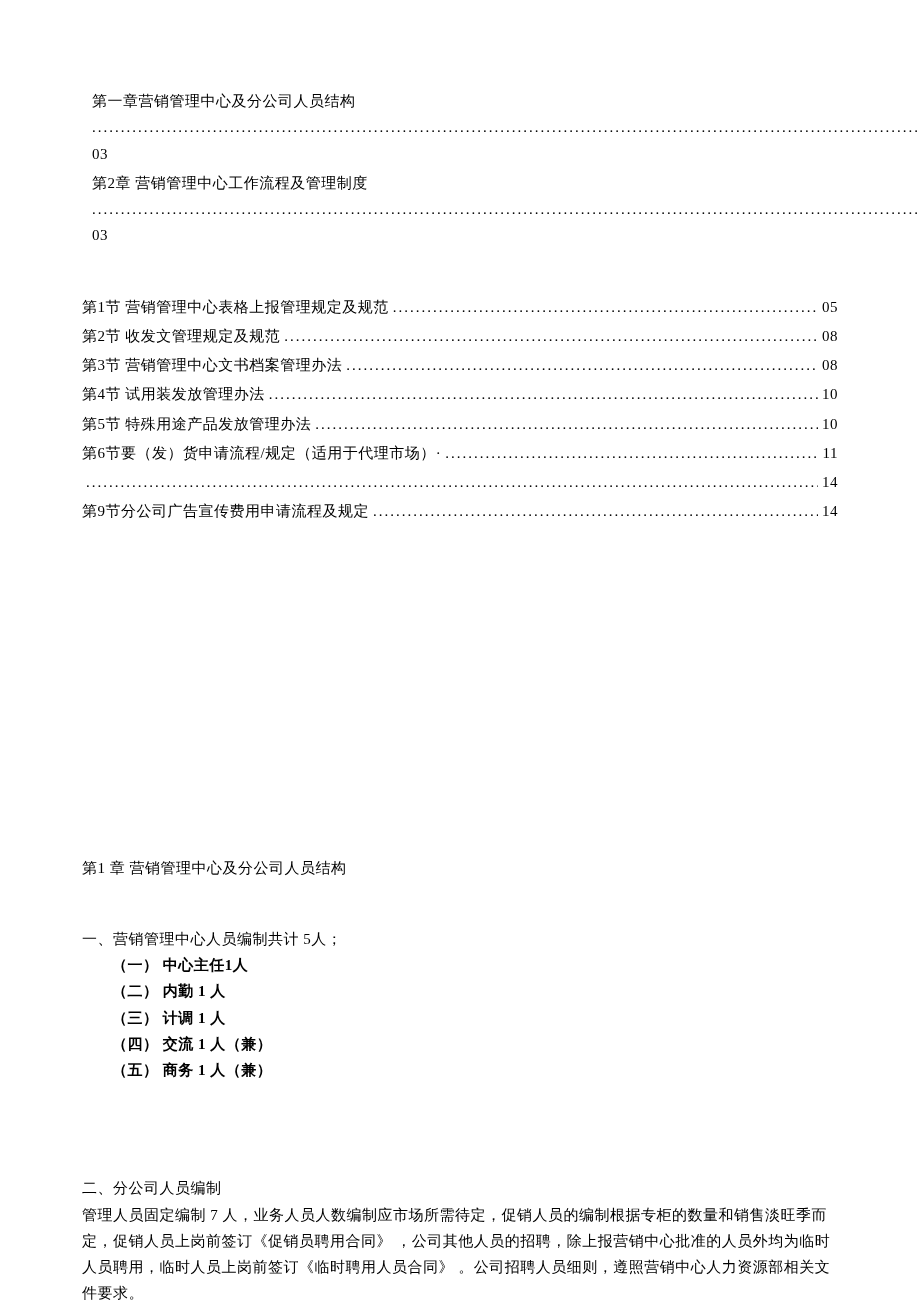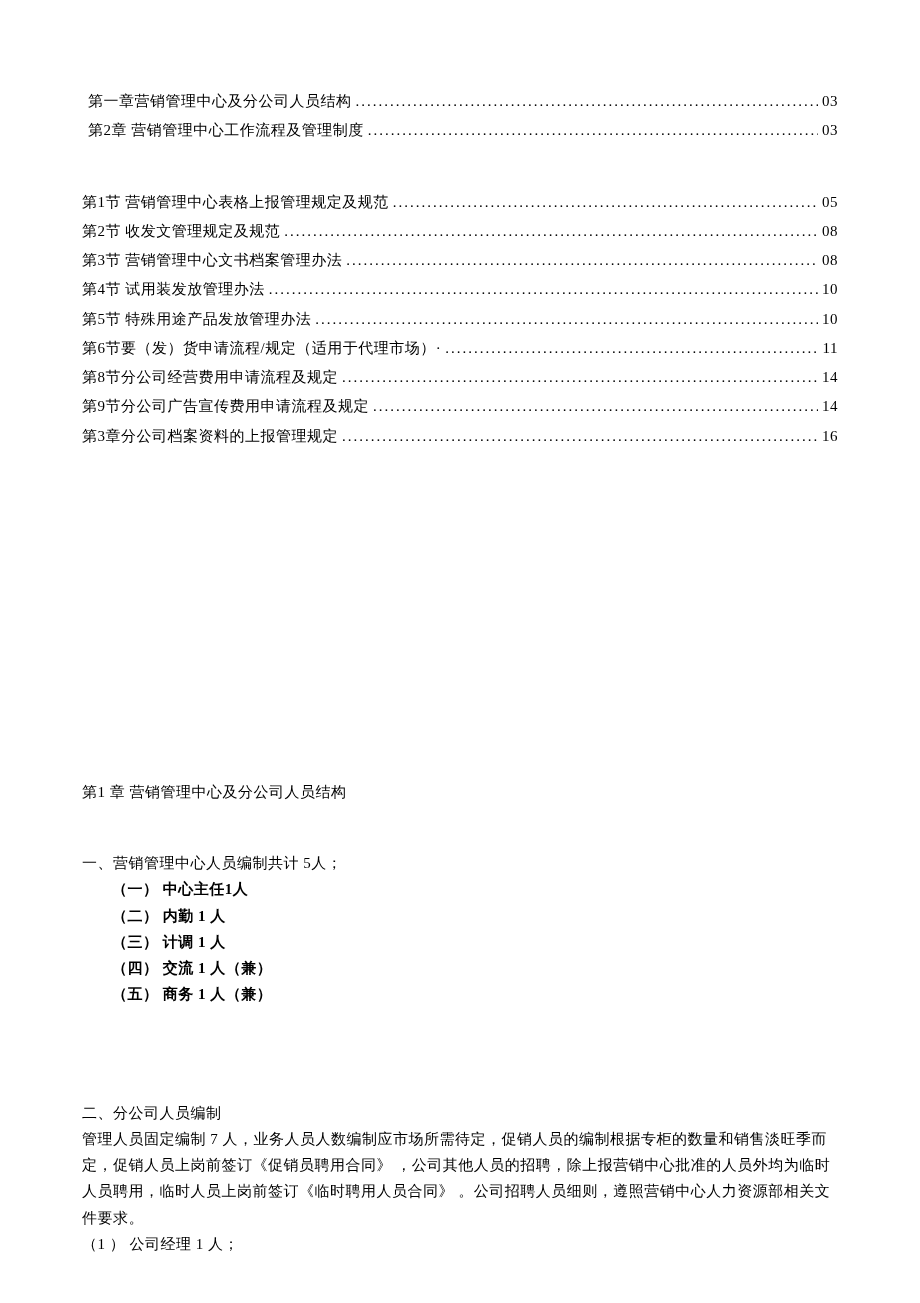--- a/index.html
+++ b/index.html
@@ -14,21 +14,21 @@
       padding: 88px 82px 40px 82px;
       letter-spacing: 0.5px;
     }
     .toc-block { margin-bottom: 45px; }
     .toc-row {
       display: flex;
       align-items: baseline;
       white-space: nowrap;
       margin-bottom: 3px;
     }
-    .toc-row.indent { padding-left: 6px; }
+    .toc-row.indent { padding-left: 6px; flex-direction: column; }
     .toc-leader {
       flex: 1 1 auto;
       overflow: hidden;
       margin: 0 4px;
       letter-spacing: 2px;
     }
     .toc-leader::after { content: "............................................................................................................................................................"; }
     .toc-page { flex: 0 0 auto; }
     .chapter-block { margin-top: 330px; }
     .chapter-title { margin-bottom: 45px; }
@@ -77,33 +77,27 @@
     <span>第5节   特殊用途产品发放管理办法</span>
     <span class="toc-leader"></span>
     <span class="toc-page">10</span>
   </div>
   <div class="toc-row">
     <span>第6节要（发）货申请流程/规定（适用于代理市场）·</span>
     <span class="toc-leader"></span>
     <span class="toc-page">11</span>
   </div>
   <div class="toc-row">
-    <span>第8节分公司经营费用申请流程及规定</span>
     <span class="toc-leader"></span>
     <span class="toc-page">14</span>
   </div>
   <div class="toc-row">
     <span>第9节分公司广告宣传费用申请流程及规定</span>
     <span class="toc-leader"></span>
     <span class="toc-page">14</span>
-  </div>
-  <div class="toc-row">
-    <span>第3章分公司档案资料的上报管理规定</span>
-    <span class="toc-leader"></span>
-    <span class="toc-page">16</span>
   </div>
 </div>
 
 <div class="chapter-block">
   <div class="chapter-title">第1 章  营销管理中心及分公司人员结构</div>
 
   <div class="para">一、营销管理中心人员编制共计  5人；</div>
   <div class="sub-list">
     <div>（一）  中心主任1人</div>
     <div>（二）  内勤   1 人</div>

